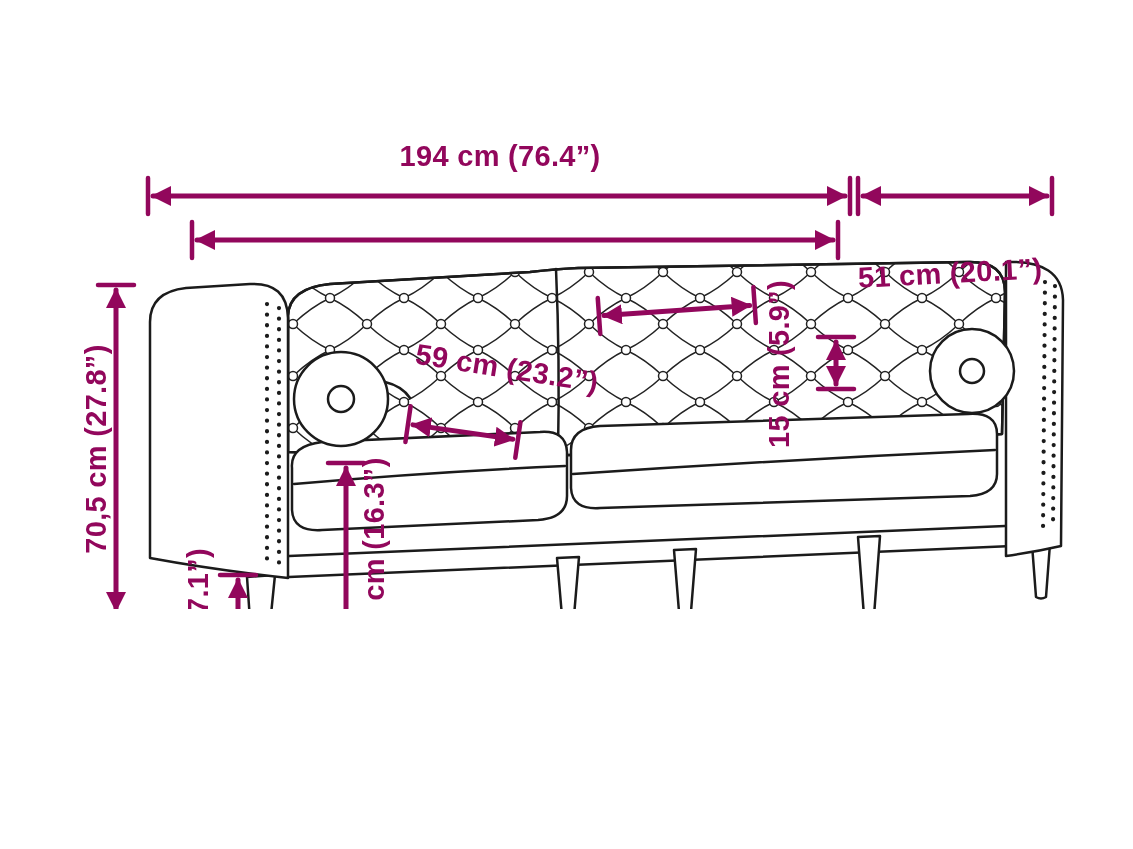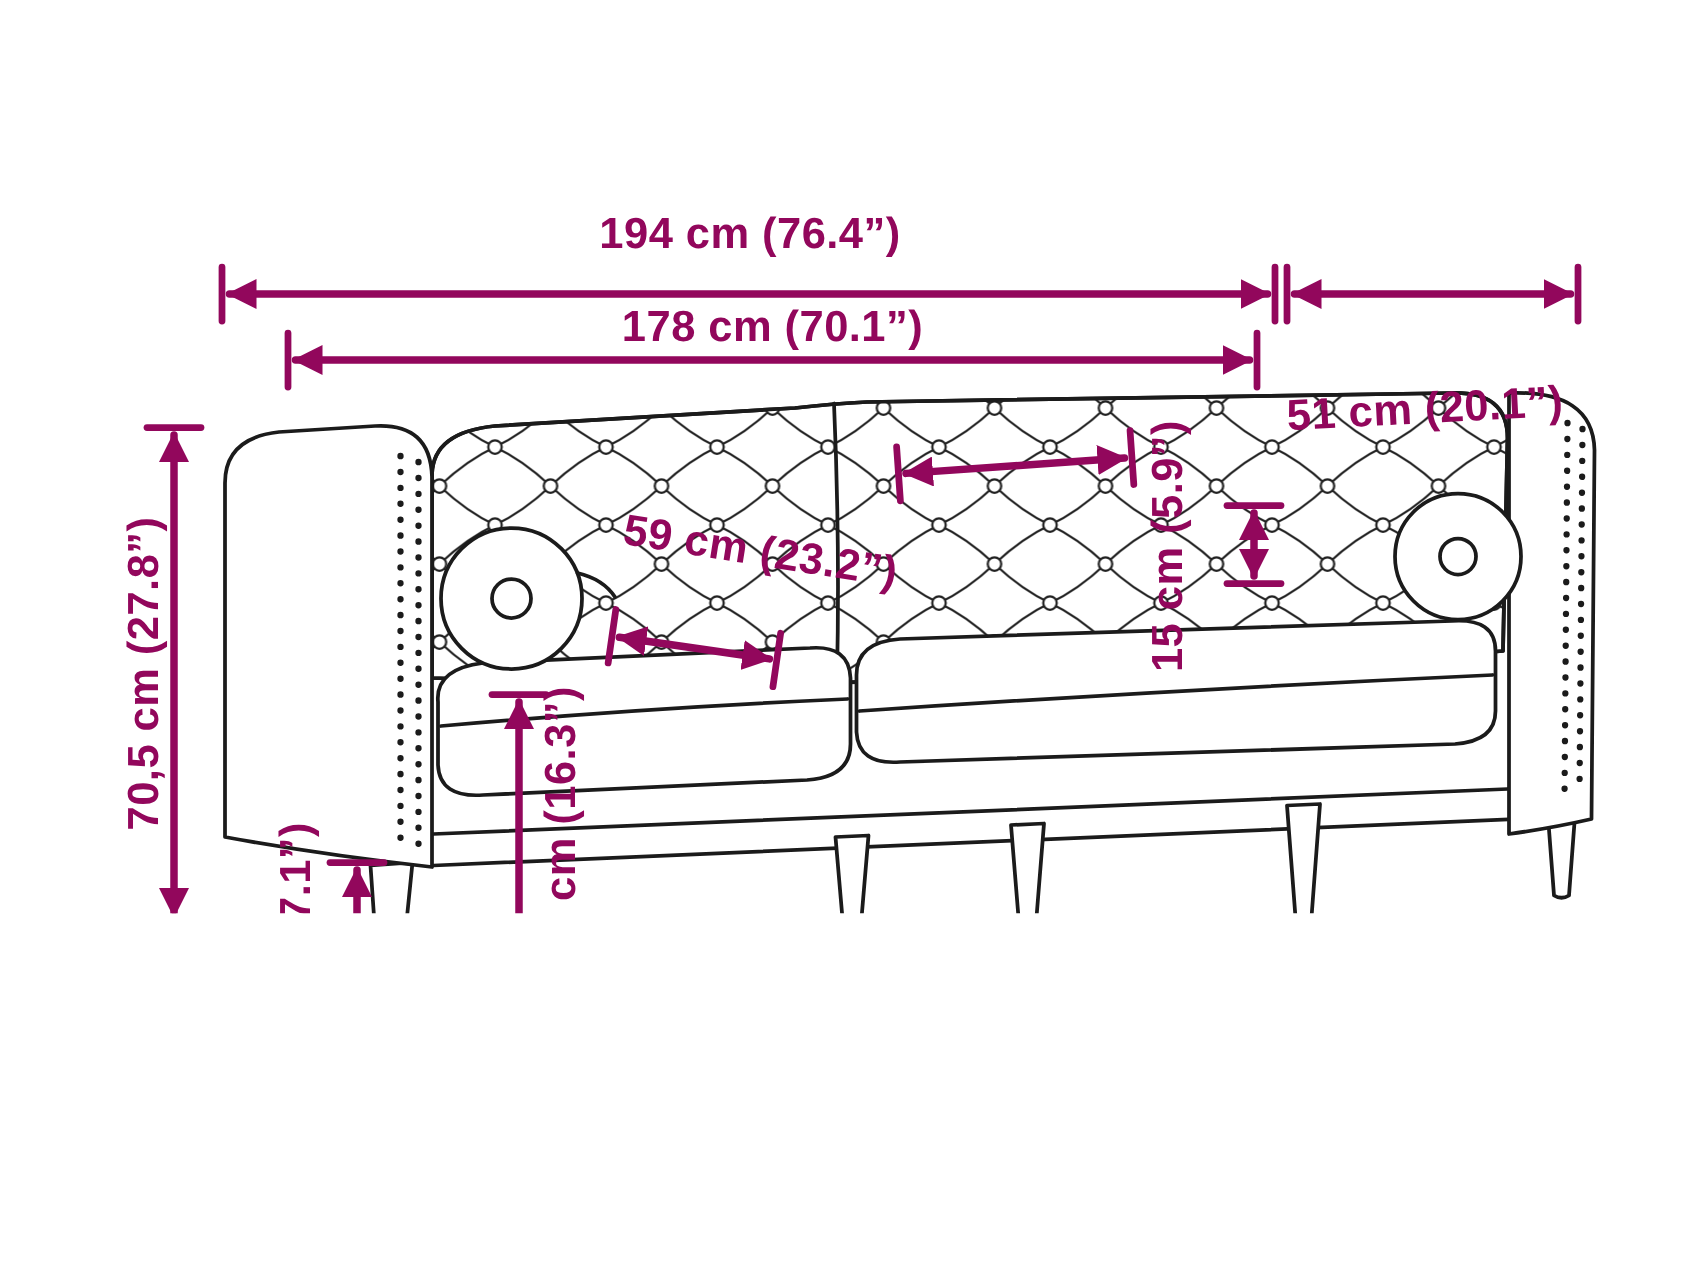--- a/index.html
+++ b/index.html
@@ -139,21 +139,20 @@
         <line x1="238" y1="580" x2="238" y2="656" marker-start="url(#arrowM)" marker-end="url(#arrowM)"></line>
         <line x1="220" y1="575" x2="256" y2="575" stroke-width="4.5"></line>
         <line x1="220" y1="661" x2="256" y2="661" stroke-width="4.5"></line>
       </g>
     </g>
   </svg>
 
   <div class="dim-label" style="left:320px; top:140px; width:360px;">194 cm (76.4”)</div>
 
 
-  <div class="dim-label" style="left:348px; top:202px; width:334px;">178 cm (70.1”)</div>
 
   <div class="dim-label" style="left:845px; top:257px; width:210px; transform:rotate(-3deg);">51 cm (20.1”)</div>
 
   <div class="dim-label" style="left:412px; top:352px; width:190px; transform:rotate(9deg);">59 cm (23.2”)</div>
 
   <div class="dim-label rot" style="left:694px; top:348px; width:170px;">15 cm (5.9”)</div>
 
   <div class="dim-label rot" style="left:-24px; top:433px; width:240px;">70,5 cm (27.8”)</div>
 
   <div class="dim-label rot" style="left:254px; top:546px; width:240px;">41,5 cm (16.3”)</div>

